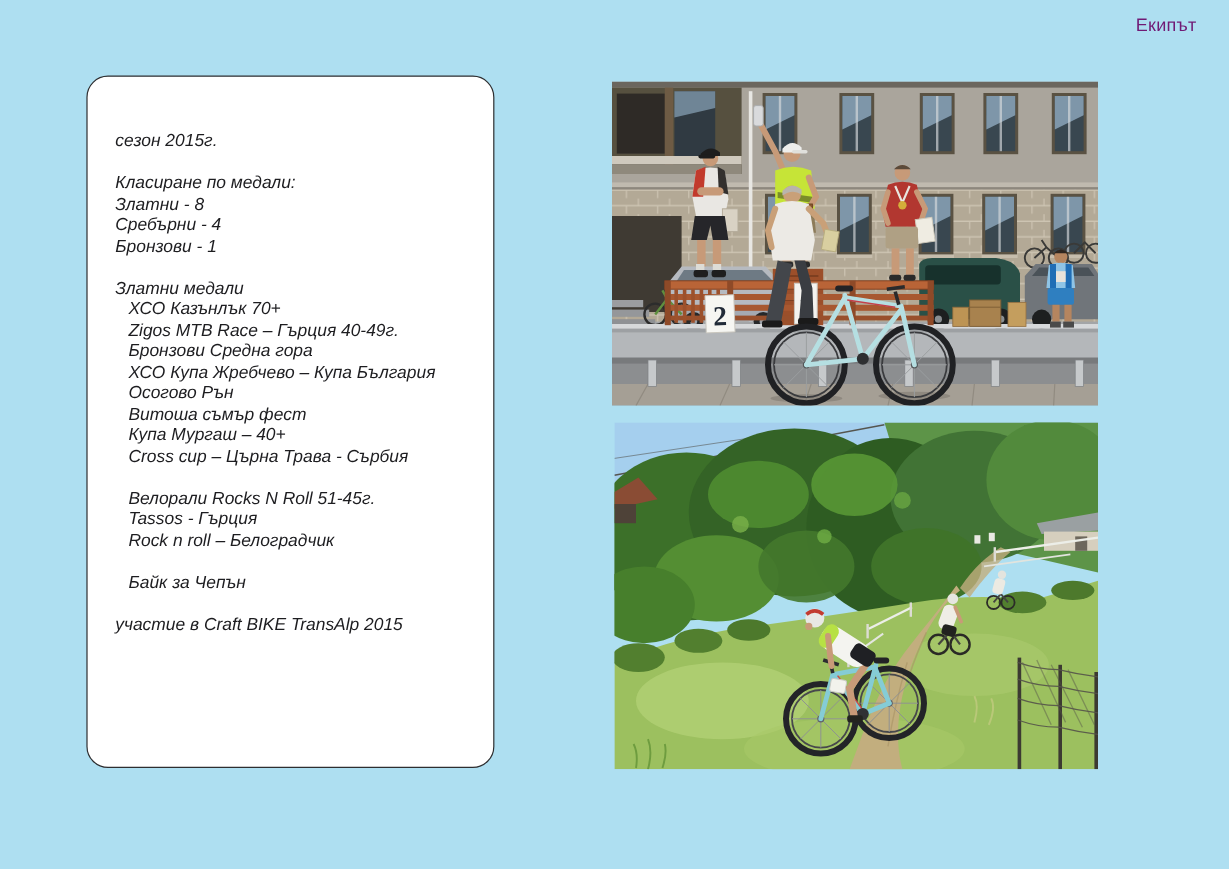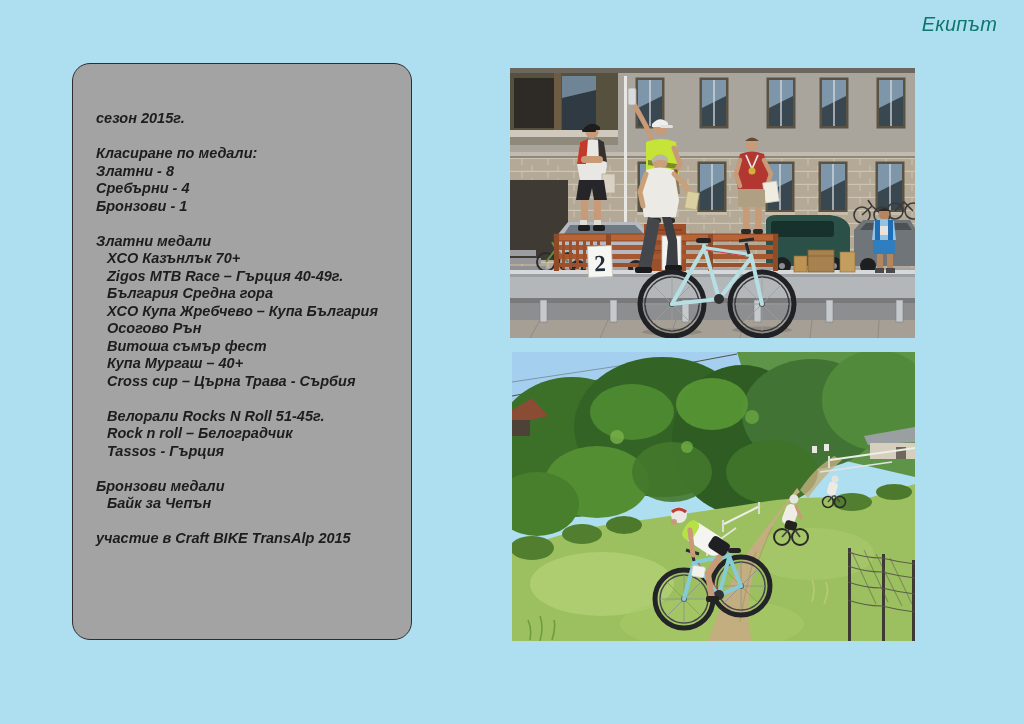--- a/index.html
+++ b/index.html
@@ -3,28 +3,27 @@
 <meta charset="utf-8">
 <style>
   html,body { margin:0; padding:0; }
   body {
     width:1024px; height:724px; position:relative; overflow:hidden;
     background:#aedff1;
     font-family:"Liberation Sans", sans-serif;
   }
   .slide-title {
     position:absolute; top:13px; right:27px;
-    font-style:italic; font-size:20px; color:#0f766e; letter-spacing:.2px;
+    font-size:15px; color:#701a75; letter-spacing:.2px;
   }
   .panel {
     position:absolute; left:72px; top:63px; width:340px; height:577px;
-    box-sizing:border-box; background:#a3a3a3;
+    box-sizing:border-box; background:#ffffff;
     border:1.4px solid #2e2e30; border-radius:18px;
     padding:46px 14px 0 23px;
-    font-weight:bold;
   }
   .panel .line {
     font-style:italic; font-size:14.5px; line-height:17.5px;
     color:#1d1d20; white-space:nowrap;
   }
   .panel .sec { margin-bottom:17.5px; }
   .panel .sec:last-child { margin-bottom:0; }
   .panel .item { padding-left:11px; }
   .photo { position:absolute; line-height:0; }
   #photo-podium { left:510px; top:68px;  width:405px; height:270px; }
@@ -43,34 +42,33 @@
   <div class="sec">
     <div class="line">Класиране по медали:</div>
     <div class="line">Златни - 8</div>
     <div class="line">Сребърни - 4</div>
     <div class="line">Бронзови - 1</div>
   </div>
   <div class="sec">
     <div class="line">Златни медали</div>
     <div class="line item">ХСО Казънлък 70+</div>
     <div class="line item">Zigos MTB Race – Гърция 40-49г.</div>
-    <div class="line item">България Средна гора</div>
+    <div class="line item">Бронзови Средна гора</div>
     <div class="line item">ХСО Купа Жребчево – Купа България</div>
     <div class="line item">Осогово Рън</div>
     <div class="line item">Витоша съмър фест</div>
     <div class="line item">Купа Мургаш – 40+</div>
     <div class="line item">Cross cup – Църна Трава - Сърбия</div>
   </div>
   <div class="sec">
     <div class="line item">Велорали Rocks N Roll 51-45г.</div>
+    <div class="line item">Tassos - Гърция</div>
     <div class="line item">Rock n roll – Белоградчик</div>
-    <div class="line item">Tassos - Гърция</div>
-  </div>
-  <div class="sec">
-    <div class="line">Бронзови медали</div>
+  </div>
+  <div class="sec">
     <div class="line item">Байк за Чепън</div>
   </div>
   <div class="sec">
     <div class="line">участие в Craft BIKE TransAlp 2015</div>
   </div>
 </div>
 
 <div class="photo" id="photo-podium">
 <svg viewBox="0 0 405 270" preserveAspectRatio="none">
   <defs>

